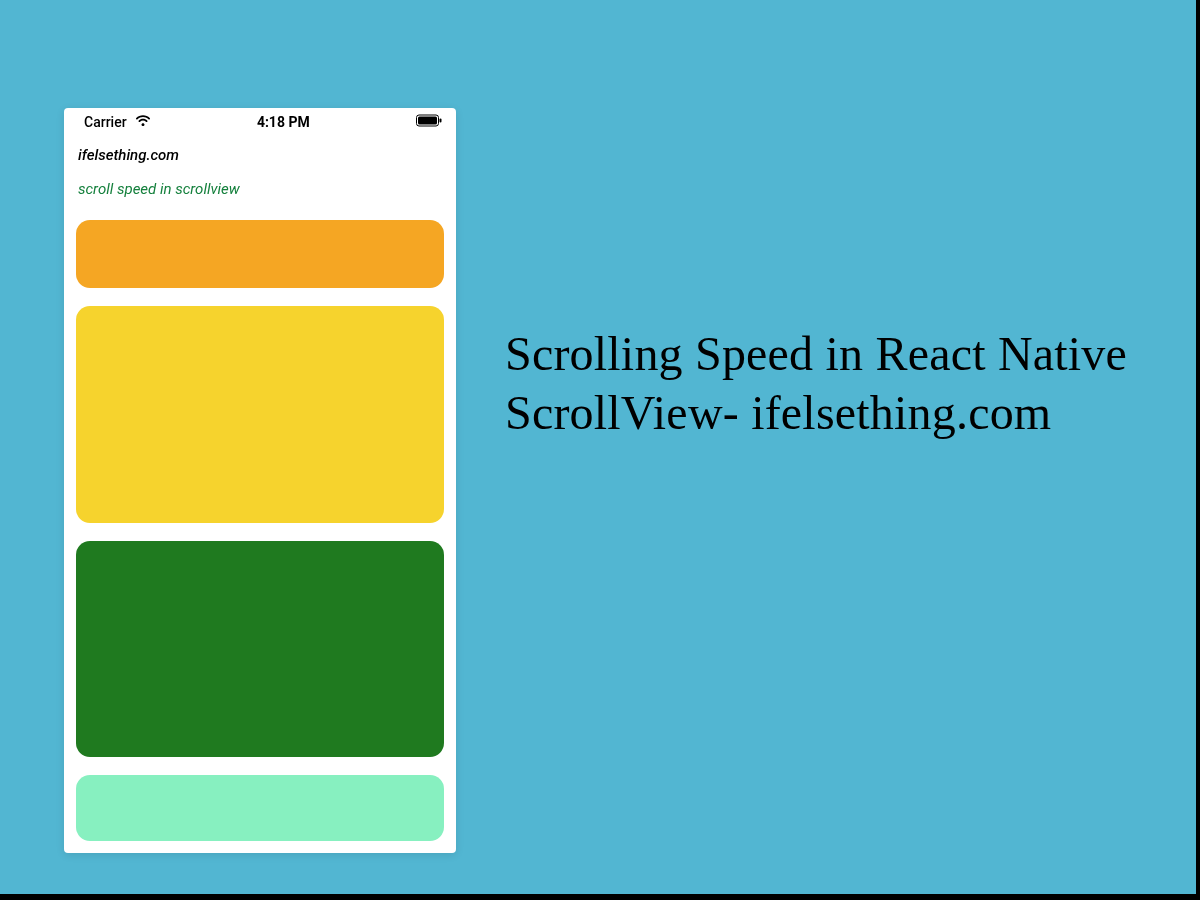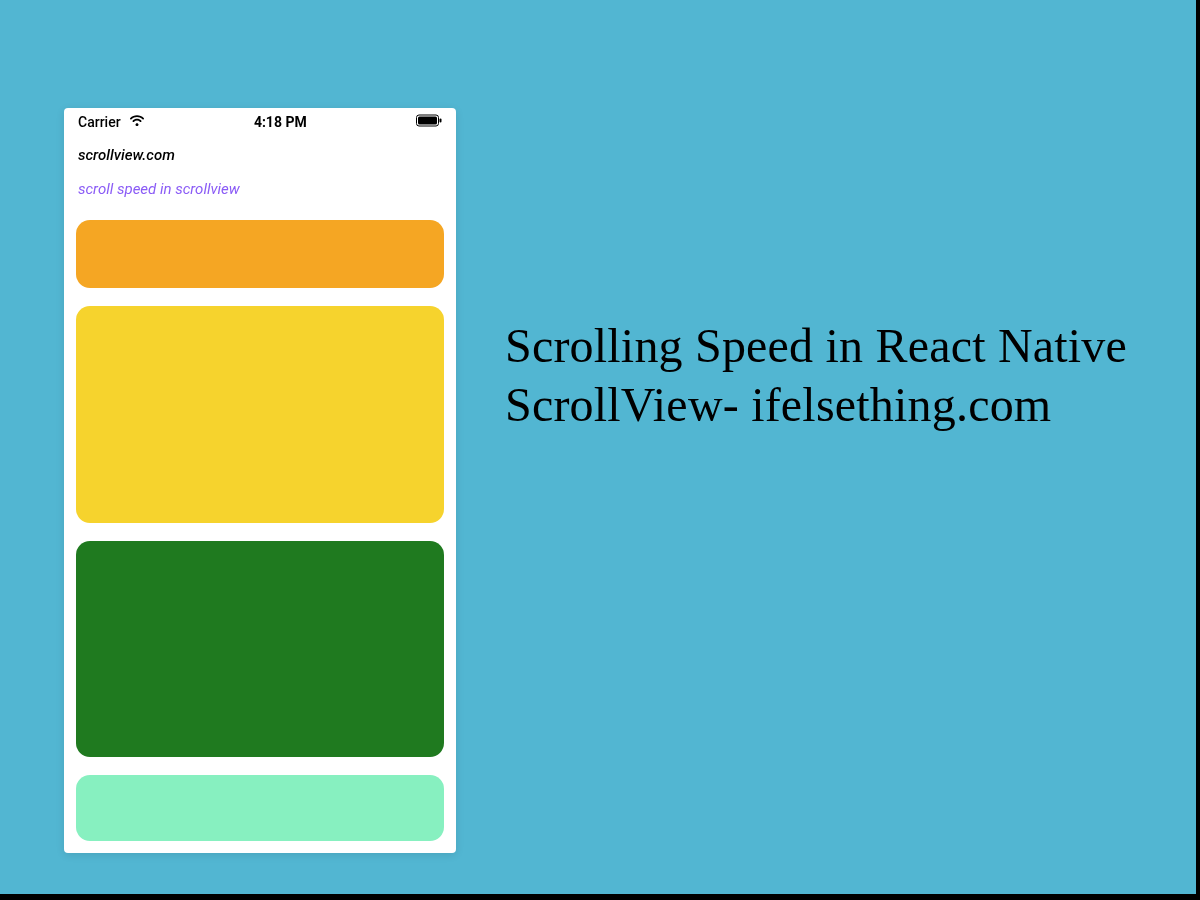--- a/index.html
+++ b/index.html
@@ -30,21 +30,21 @@
       height: 745px;
       background: #fff;
       border-radius: 4px;
       overflow: hidden;
       box-shadow: 0 2px 8px rgba(0,0,0,0.1);
     }
     .status-bar {
       display: flex;
       justify-content: space-between;
       align-items: center;
-      padding: 6px 14px 2px 14px;
+      padding: 6px 14px 2px 20px;
       font-size: 14px;
       font-weight: 500;
     }
     .status-left {
       display: flex;
       align-items: center;
       gap: 8px;
     }
     .status-center {
       font-weight: 700;
@@ -67,21 +67,21 @@
     .header-title {
       font-style: italic;
       font-weight: 500;
       font-size: 15px;
       color: #000;
       margin-bottom: 16px;
     }
     .header-sub {
       font-style: italic;
       font-size: 15px;
-      color: #8b5cf6;
+      color: #15803d;
     }
     .scroll-area {
       padding: 12px;
       display: flex;
       flex-direction: column;
       gap: 18px;
       position: absolute;
       top: 100px;
       left: 0;
       right: 0;
@@ -103,21 +103,21 @@
     .card-green {
       height: 228px;
       background: #1f7a1f;
     }
     .card-mint {
       height: 70px;
       background: #87f0c0;
     }
     .title-text {
       position: absolute;
-      top: 317px;
+      top: 325px;
       left: 505px;
       width: 670px;
       font-family: "Palatino Linotype", Palatino, "Book Antiqua", Georgia, serif;
       font-size: 48px;
       font-weight: 400;
       color: #000;
       line-height: 1.22;
       letter-spacing: 0.2px;
     }
   </style>
@@ -145,21 +145,21 @@
           <svg viewBox="0 0 26 13">
             <rect x="0.5" y="1" width="22" height="11" rx="2.5" ry="2.5" fill="none" stroke="#000" stroke-width="1"></rect>
             <rect x="2" y="2.5" width="19" height="8" rx="1.5" ry="1.5" fill="#000"></rect>
             <rect x="23.5" y="4.5" width="2" height="4" rx="1" ry="1" fill="#000"></rect>
           </svg>
         </span>
       </div>
     </div>
 
     <div class="header">
-      <div class="header-title">scrollview.com</div>
+      <div class="header-title">ifelsething.com</div>
       <div class="header-sub">scroll speed in scrollview</div>
     </div>
 
     <div class="scroll-area">
       <div class="card card-orange"></div>
       <div class="card card-yellow"></div>
       <div class="card card-green"></div>
       <div class="card card-mint"></div>
     </div>
 

